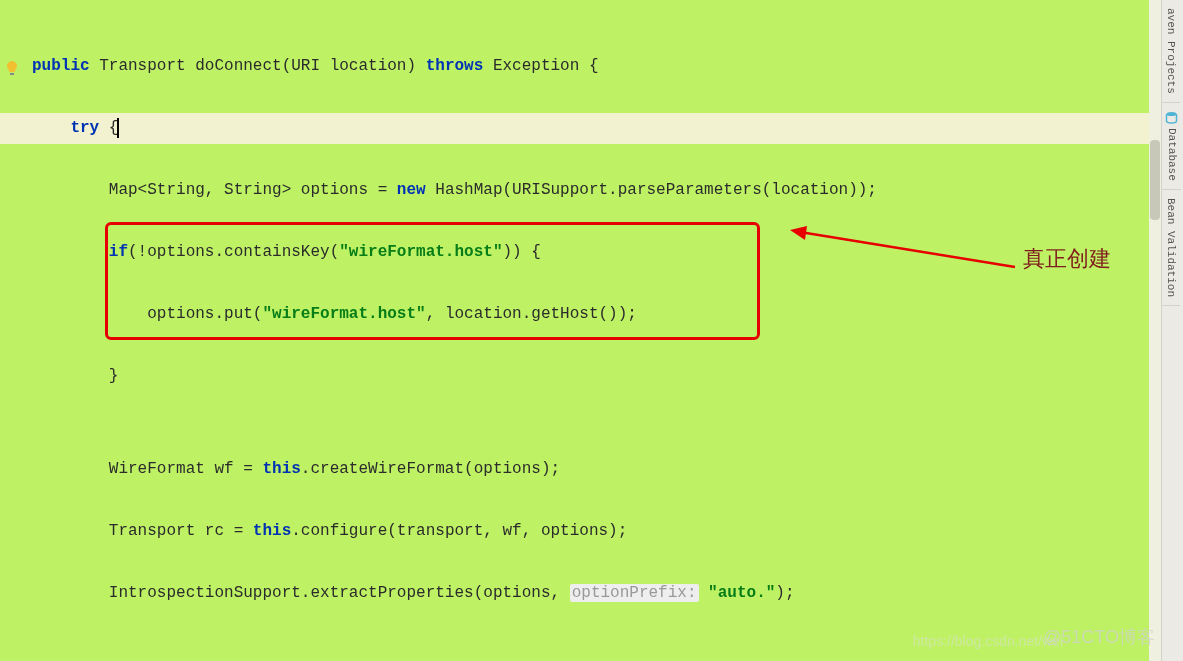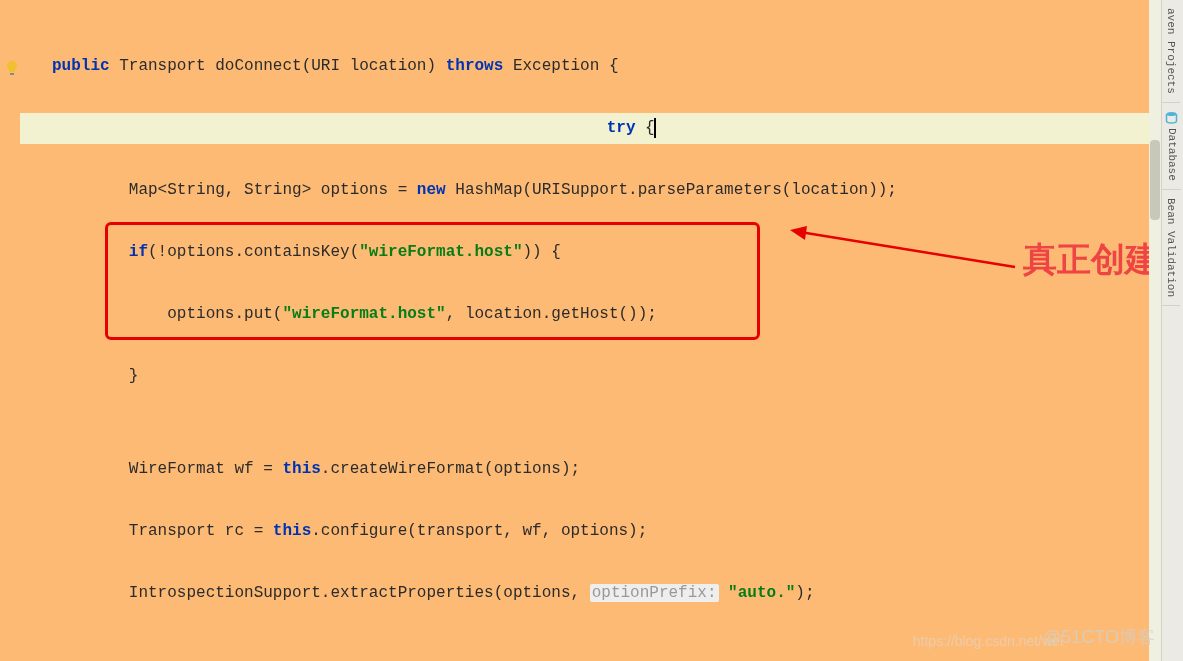--- a/index.html
+++ b/index.html
@@ -15,22 +15,22 @@
       height: 661px;
       overflow: hidden;
       position: relative;
     }
     .editor-area {
       position: absolute;
       left: 0;
       top: 0;
       width: 1172px;
       height: 661px;
-      background: #fdba74;
-      padding: 20px 0 0 52px;
+      background: #bef264;
+      padding: 20px 0 0 32px;
       line-height: 31px;
       white-space: pre;
     }
     .gutter-icon {
       position: absolute;
       left: 4px;
       top: 60px;
       width: 16px;
       height: 16px;
     }
@@ -39,21 +39,20 @@
       height: 16px;
     }
     .code-line {
       display: block;
       position: relative;
     }
     .current-line {
       background: #f2f2d0;
       margin-left: -32px;
       padding-left: 32px;
-      text-align: center;
     }
     .kw { color: #0033b3; font-weight: bold; }
     .str { color: #067d17; font-weight: bold; }
     .plain { color: #2b2b2b; }
     .param-hint { color: #999; font-style: normal; background: #eee; padding: 0 2px; border-radius: 2px; }
     .cursor {
       display: inline-block;
       width: 2px;
       height: 20px;
       background: #000;
@@ -75,25 +74,24 @@
       left: 785px;
       top: 222px;
       width: 240px;
       height: 50px;
       pointer-events: none;
     }
     .annotation {
       position: absolute;
       left: 1023px;
       top: 242px;
-      color: #ef4444;
-      font-size: 34px;
+      color: #7f1d1d;
+      font-size: 22px;
       font-family: "Microsoft YaHei", sans-serif;
       line-height: 34px;
-      font-weight: bold;
     }
     .tool-windows {
       position: absolute;
       right: 0;
       top: 0;
       width: 22px;
       height: 661px;
       background: #eceae5;
       border-left: 1px solid #d4d2cd;
     }

